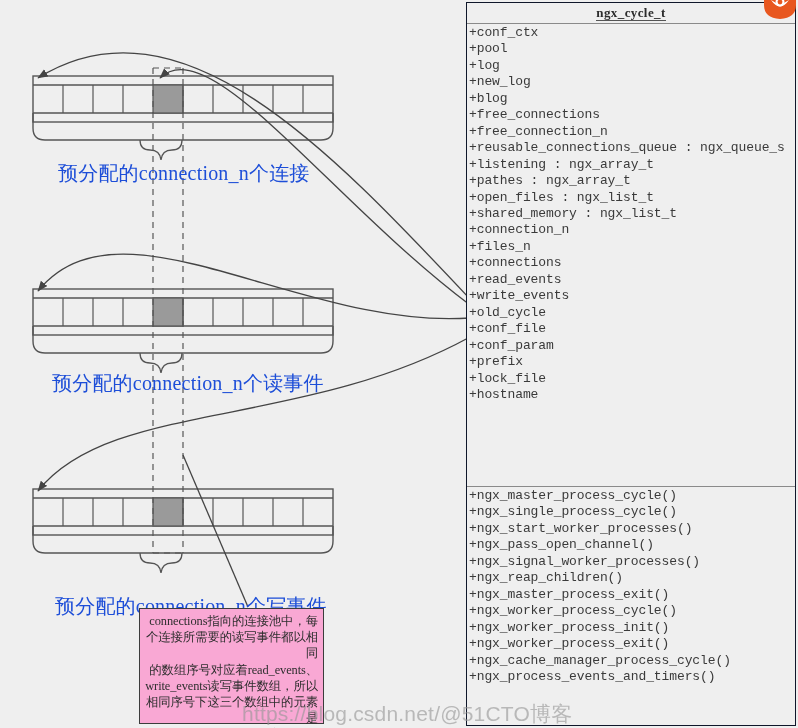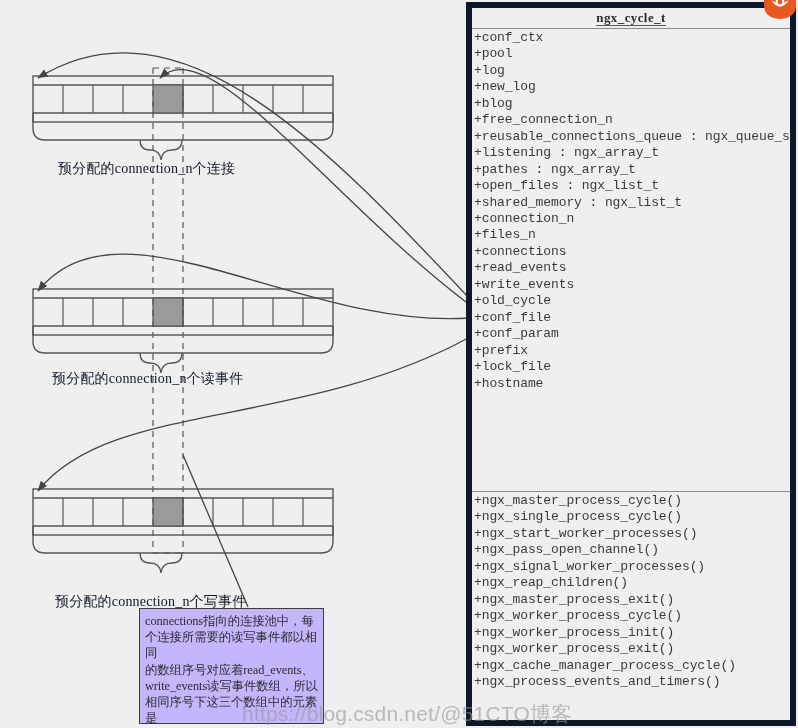--- a/index.html
+++ b/index.html
@@ -24,21 +24,21 @@
     pointer-events: none;
   }
   
   #class-box {
     position: absolute;
     left: 466px;
     top: 2px;
     width: 330px;
     height: 724px;
     background: #efefef;
-    border: 6px solid #0f172a;
+    border: 1px solid #0f172a;
     box-sizing: border-box;
   }
   #class-title-row {
     height: 20px;
     border-bottom: 1px solid #8a8a8a;
     display: flex;
     align-items: center;
     justify-content: center;
     background: #efefef;
   }
@@ -81,36 +81,37 @@
     right: 0px;
     top: -9px;
     width: 36px;
     height: 30px;
     overflow: hidden;
   }
   
   .arr-label {
     position: absolute;
     font-family: "Liberation Serif", "DejaVu Serif", serif;
-    font-size: 14px;
-    color: #0f172a;
+    font-size: 20px;
+    color: #1d4ed8;
     white-space: nowrap;
     letter-spacing: 0.2px;
   }
   
   #note-box {
     position: absolute;
     left: 139px;
     top: 608px;
     width: 185px;
     height: 116px;
-    background: #c4b5fd;
+    background: #f9a8d4;
     border: 1px solid #3c3c3c;
     box-sizing: border-box;
     padding: 4px 5px 0 5px;
+    text-align: right;
   }
   #note-box p {
     margin: 0;
     font-family: "Liberation Serif", "DejaVu Serif", serif;
     font-size: 12.4px;
     line-height: 16.2px;
     color: #2e2e2e;
     letter-spacing: -0.1px;
   }
   
@@ -232,20 +233,21 @@
     <div id="class-title-row">
       <span class="tt">ngx_cycle_t</span>
     </div>
     <div id="attr-section">
       <ul class="member-list" id="attr-list">
           <li>+conf_ctx</li>
           <li>+pool</li>
           <li>+log</li>
           <li>+new_log</li>
           <li>+blog</li>
+          <li>+free_connections</li>
           <li>+free_connection_n</li>
           <li>+reusable_connections_queue : ngx_queue_s</li>
           <li>+listening : ngx_array_t</li>
           <li>+pathes : ngx_array_t</li>
           <li>+open_files : ngx_list_t</li>
           <li>+shared_memory : ngx_list_t</li>
           <li>+connection_n</li>
           <li>+files_n</li>
           <li>+connections</li>
           <li>+read_events</li>

